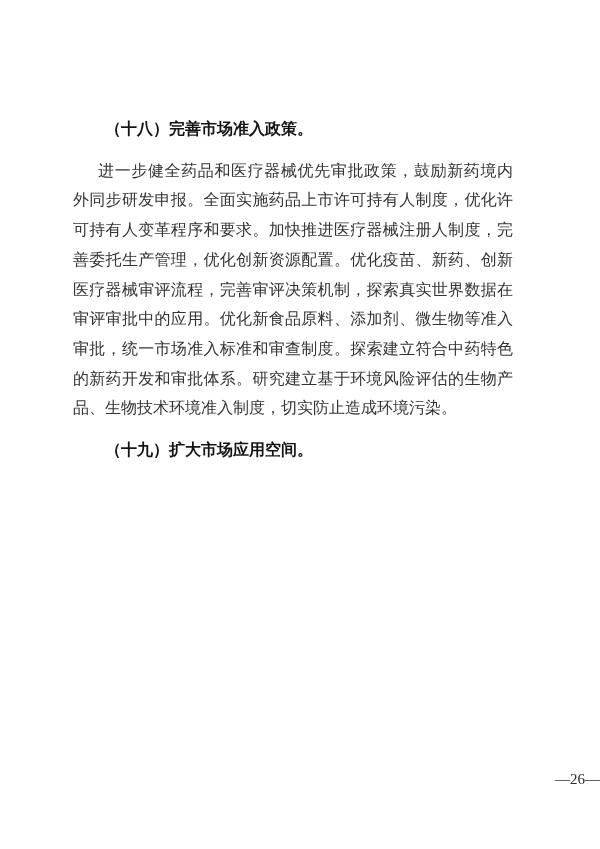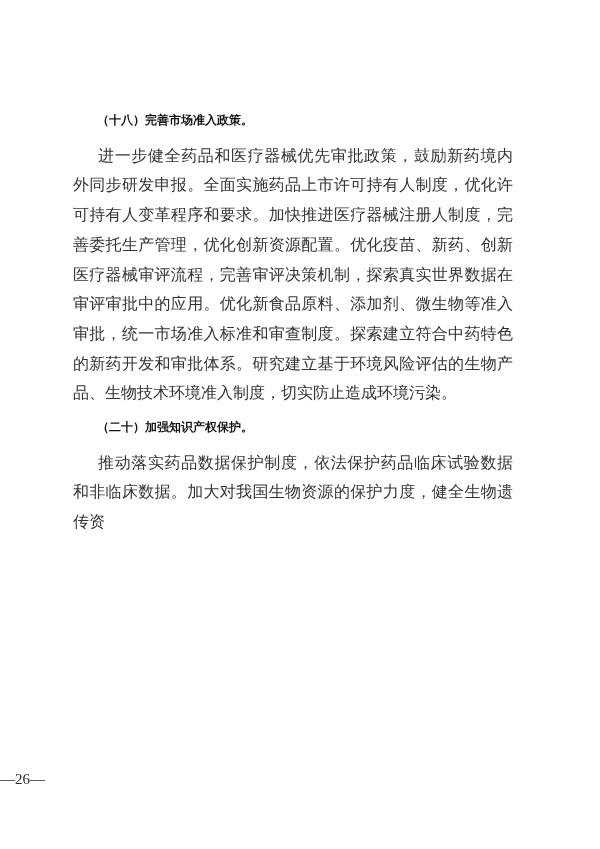--- a/index.html
+++ b/index.html
@@ -20,58 +20,55 @@
     left: 68px;
     top: 102px;
     width: 450px;
     font-size: 16px;
     line-height: 29.7px;
     color: #333333;
     text-align: justify;
     text-justify: inter-character;
   }
   .section-heading {
-    margin: 4px;
-    font-size: 12px;
+    margin: 12px;
+    font-size: 16px;
     line-height: 29.7px;
     font-weight: bold;
     color: #141414;
     text-indent: 25px;
     text-align: left;
   }
   .paragraph {
     margin: 5px;
     text-indent: 25px;
   }
   .page-number {
     position: absolute;
     top: 769px;
     left: 0;
     width: 600px;
-    text-align: left;
+    text-align: right;
     font-size: 15px;
     line-height: 20px;
     color: #2a2a2a;
   }
 </style>
 </head>
 <body>
 
 <div class="page">
   <main class="content">
 
     <section>
       <h2 class="section-heading">（十八）完善市场准入政策。</h2>
       <p class="paragraph">进一步健全药品和医疗器械优先审批政策，鼓励新药境内外同步研发申报。全面实施药品上市许可持有人制度，优化许可持有人变革程序和要求。加快推进医疗器械注册人制度，完善委托生产管理，优化创新资源配置。优化疫苗、新药、创新医疗器械审评流程，完善审评决策机制，探索真实世界数据在审评审批中的应用。优化新食品原料、添加剂、微生物等准入审批，统一市场准入标准和审查制度。探索建立符合中药特色的新药开发和审批体系。研究建立基于环境风险评估的生物产品、生物技术环境准入制度，切实防止造成环境污染。</p>
     </section>
 
     <section>
+      <h2 class="section-heading">（十九）扩大市场应用空间。</h2>
     </section>
 
-    <section>
-      <h2 class="section-heading">（二十）加强知识产权保护。</h2>
-      <p class="paragraph">推动落实药品数据保护制度，依法保护药品临床试验数据和非临床数据。加大对我国生物资源的保护力度，健全生物遗传资</p>
-    </section>
 
   </main>
 
   <footer class="page-number">—26—</footer>
 </div>
 
 </body></html>

